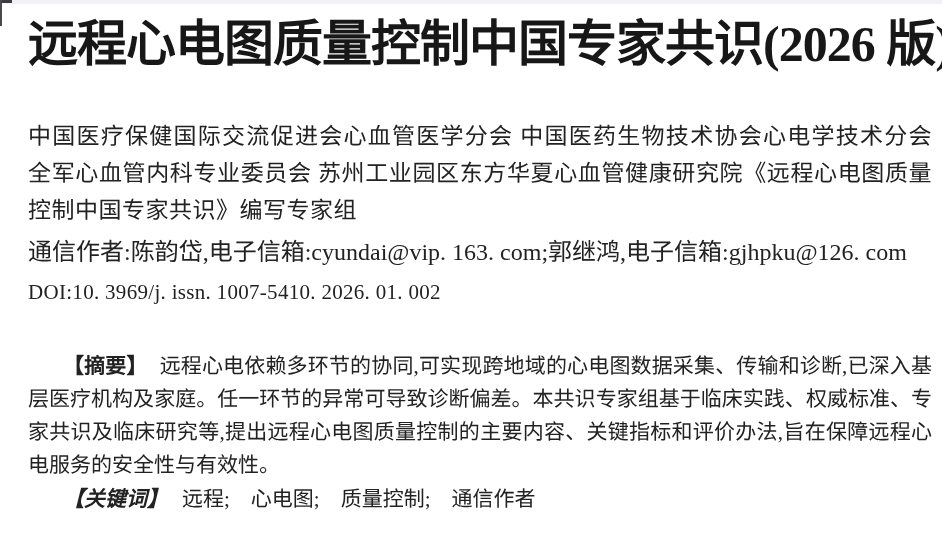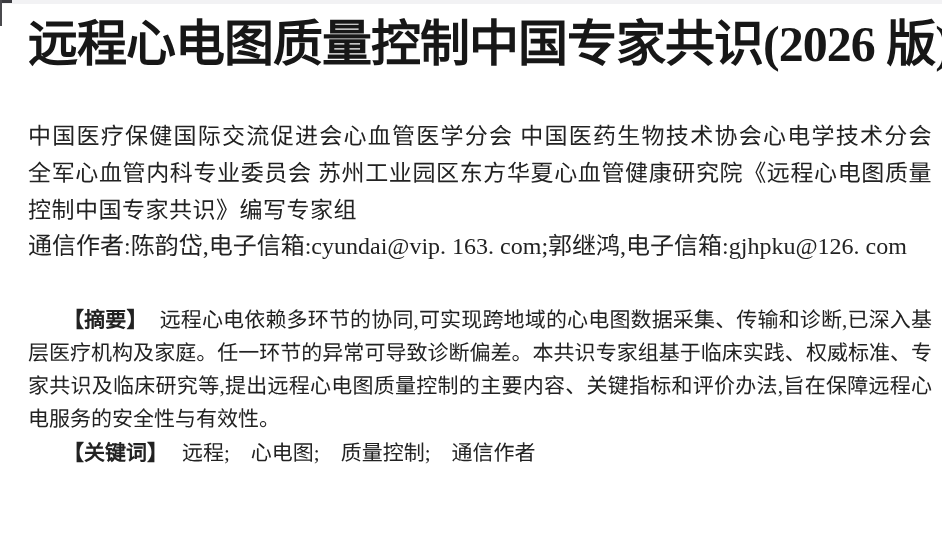--- a/index.html
+++ b/index.html
@@ -47,54 +47,56 @@
     margin-top: 42px;
     font-size: 23px;
     line-height: 37px;
     text-align: justify;
     letter-spacing: 0.5px;
   }
   .corr-line, .doi-line {
     font-size: 24px;
     line-height: 34px;
     text-align: left;
+    margin-top: 6px;
   }
   .doi-line {
     font-size: 21px;
     letter-spacing: 0.3px;
   }
   .abstract-para, .keywords-para, .funding-para {
     font-size: 21px;
     line-height: 33px;
     text-align: justify;
     text-indent: 35px;
   }
   .abstract-para { margin-top: 40px; }
   .lbl {
     font-family: "Liberation Sans", "DejaVu Sans", sans-serif;
     font-weight: bold;
     letter-spacing: 0;
   }
   .abstract-label { margin-right: 12px; margin-top: 11px; }
-  .keywords-label { margin-right: 14px; }
+  .keywords-label { margin-right: 14px; font-style: italic; }
 </style>
 </head>
 <body>
 
 <div class="scan-top-strip"></div>
 <div class="scan-corner-mark-h"></div>
 <div class="scan-corner-mark-v"></div>
 
 <div class="content">
 
   <h1 class="article-title">远程心电图质量控制中国专家共识(2026 版)</h1>
 
   <p class="affiliations">中国医疗保健国际交流促进会心血管医学分会 中国医药生物技术协会心电学技术分会 全军心血管内科专业委员会 苏州工业园区东方华夏心血管健康研究院《远程心电图质量控制中国专家共识》编写专家组</p>
 
   <p class="corr-line"><span>通信作者:</span><span>陈韵岱,电子信箱:cyundai@vip. 163. com;郭继鸿,电子信箱:gjhpku@126. com</span></p>
 
+  <p class="doi-line">DOI:10. 3969/j. issn. 1007-5410. 2026. 01. 002</p>
 
   <p class="abstract-para"><span class="lbl abstract-label">【摘要】</span><span>远程心电依赖多环节的协同,可实现跨地域的心电图数据采集、传输和诊断,已深入基层医疗机构及家庭。任一环节的异常可导致诊断偏差。本共识专家组基于临床实践、权威标准、专家共识及临床研究等,提出远程心电图质量控制的主要内容、关键指标和评价办法,旨在保障远程心电服务的安全性与有效性。</span></p>
 
   <p class="keywords-para"><span class="lbl keywords-label">【关键词】</span><span>远程;　心电图;　质量控制;　通信作者</span></p>
 
 
 </div>
 
 </body></html>

